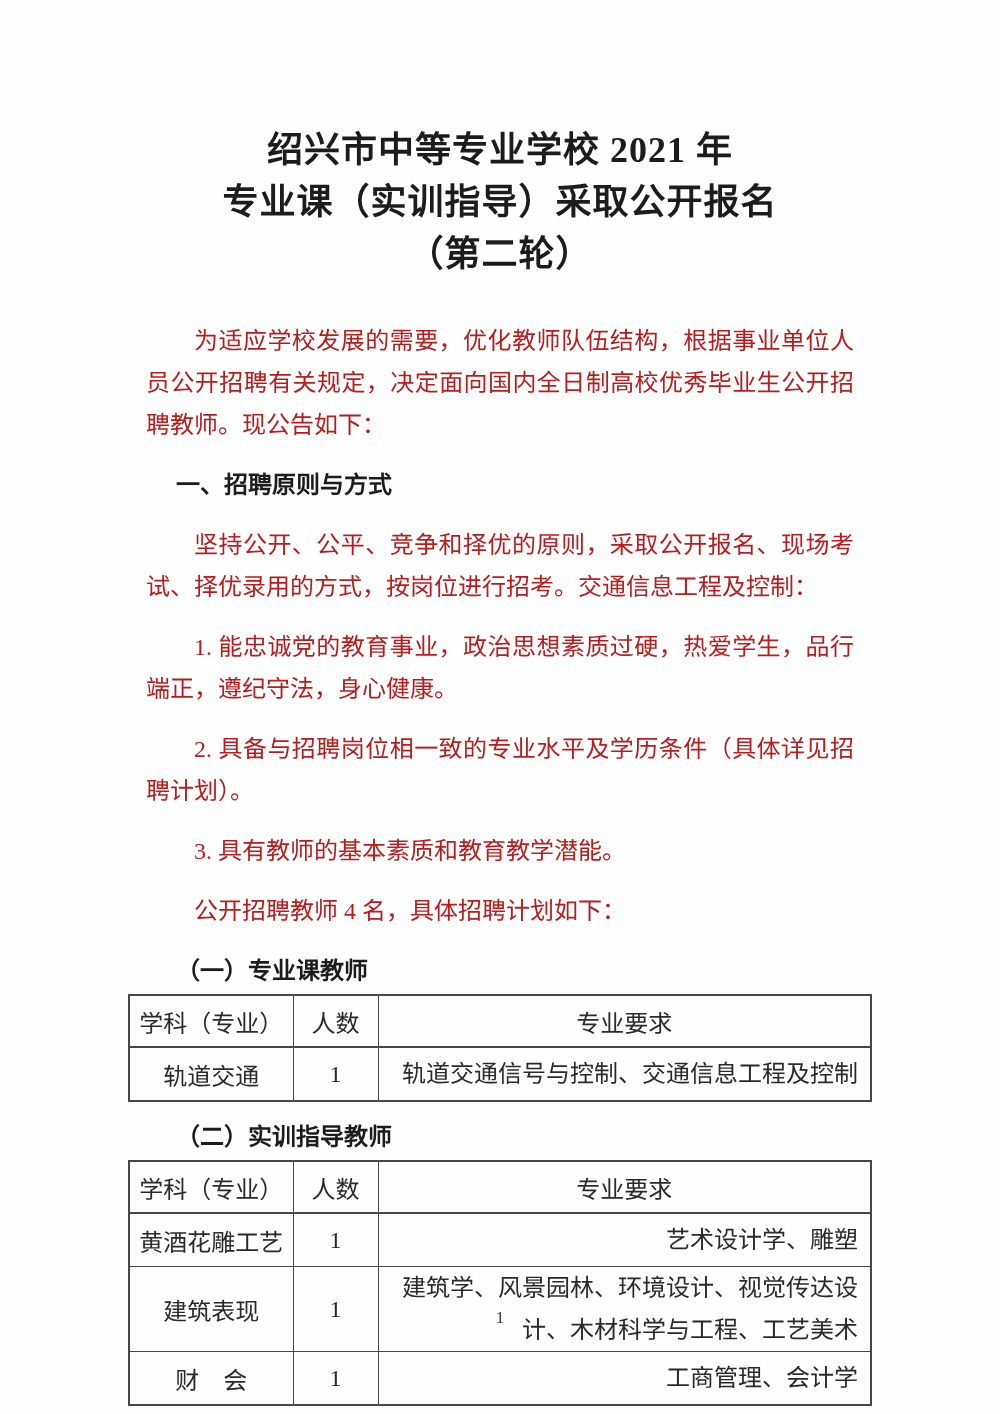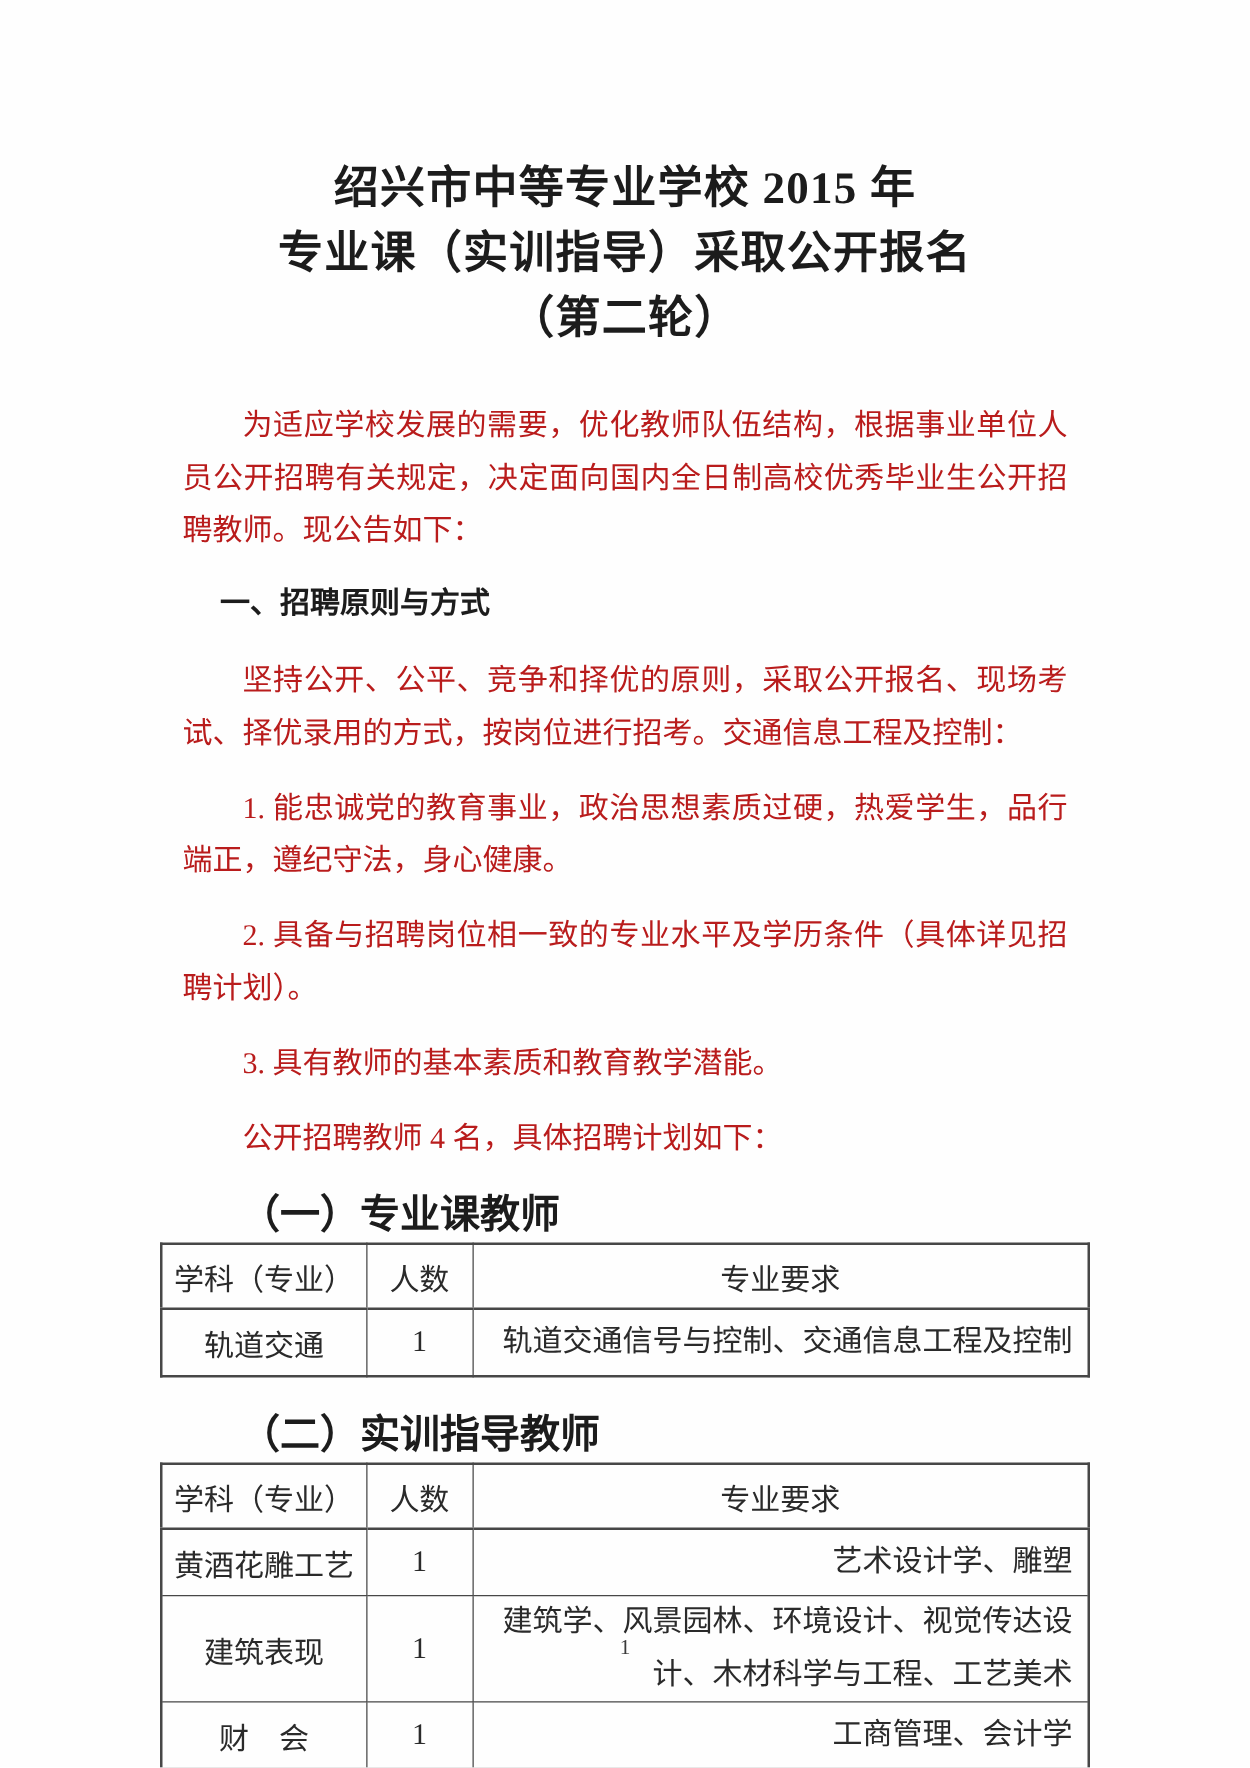--- a/index.html
+++ b/index.html
@@ -39,35 +39,35 @@
     color: #b91c1c;
   }
   .intro {
     margin-top: 40px;
   }
   .sec-heading {
     margin: 0;
     font-size: 24px;
     line-height: 42px;
     font-weight: bold;
-    font-family: Liberation Mono, monospace;
+    font-family: Liberation Serif, serif;
     text-indent: 2em;
     color: #1c1c1c;
   }
   .sub-heading {
     margin: 0;
-    font-size: 32px;
+    font-size: 24px;
     line-height: 42px;
     font-weight: bold;
     font-family: "Liberation Serif", serif;
     text-indent: 2em;
     color: #1c1c1c;
   }
   .sub-heading.second {
-    margin-top: 24px;
+    margin-top: 14px;
   }
   table.plan {
     width: 100%;
     border-collapse: collapse;
     font-size: 24px;
     color: #2a2a2a;
     margin-top: 2px;
     border: 2px solid #474747;
   }
   table.plan th,
@@ -101,21 +101,21 @@
     color: #3a3a3a;
   }
 </style>
 </head>
 <body>
 
 <div class="page">
   <div class="content">
 
     <div class="doc-title">
-      <div>绍兴市中等专业学校 2015 年</div>
+      <div>绍兴市中等专业学校 2021 年</div>
       <div>专业课（实训指导）采取公开报名</div>
       <div>（第二轮）</div>
     </div>
 
     <p class="body-text intro">为适应学校发展的需要，优化教师队伍结构，根据事业单位人员公开招聘有关规定，决定面向国内全日制高校优秀毕业生公开招聘教师。现公告如下：</p>
 
     <p class="sec-heading">一、招聘原则与方式</p>
     <p class="body-text">坚持公开、公平、竞争和择优的原则，采取公开报名、现场考试、择优录用的方式，按岗位进行招考。交通信息工程及控制：</p>
     <p class="body-text">1. 能忠诚党的教育事业，政治思想素质过硬，热爱学生，品行端正，遵纪守法，身心健康。</p>
     <p class="body-text">2. 具备与招聘岗位相一致的专业水平及学历条件（具体详见招聘计划）。</p>

